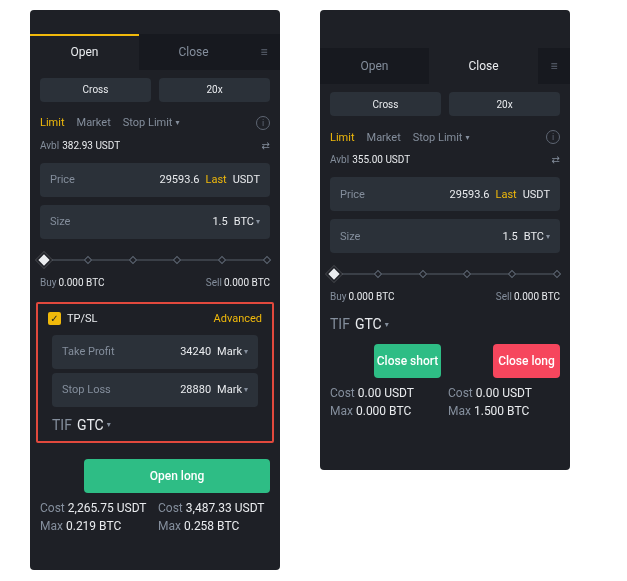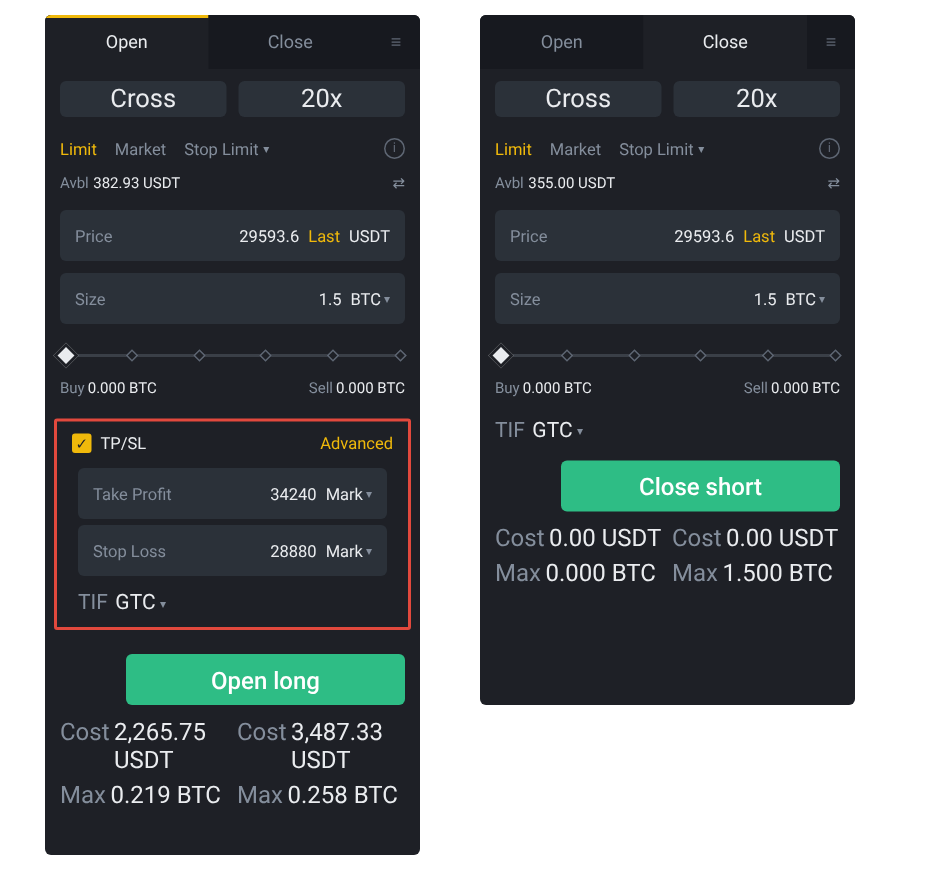--- a/index.html
+++ b/index.html
@@ -13,20 +13,21 @@
     padding: 10px 30px;
   }
   .panel {
     background: #1e2026;
     border-radius: 4px;
     width: 250px;
     display: flex;
     flex-direction: column;
     padding-bottom: 12px;
     overflow: hidden;
+    justify-content: center;
   }
   .panel.left { height: 560px; }
   .panel.right { height: 460px; }
 
   .tabs { display: flex; height: 36px; align-items: stretch; }
   .tab {
     flex: 1;
     display: flex;
     align-items: center;
     justify-content: center;
@@ -55,21 +56,21 @@
     background: #17191f;
     color: #5e6673;
   }
   .sliders-icon { font-size: 12px; }
 
   .btn-row { display: flex; gap: 8px; padding: 8px 10px 4px; }
   .pill {
     flex: 1;
     background: #2b3139;
     color: #eaecef;
-    font-size: 17px;
+    font-size: 10px;
     height: 24px;
     border-radius: 4px;
     display: flex;
     align-items: center;
     justify-content: center;
     cursor: pointer;
   }
 
   .types {
     display: flex;
@@ -200,33 +201,33 @@
     gap: 8px;
     padding: 10px 10px 6px;
   }
   .action-btn {
     flex: 1;
     height: 34px;
     border-radius: 4px;
     display: flex;
     align-items: center;
     justify-content: center;
-    font-size: 16px;
+    font-size: 12px;
     color: #fff;
     cursor: pointer;
     font-weight: 500;
     margin-left: 44px;
   }
   .green { background: #2ebd85; }
   .red { background: #f6465d; }
 
   .cost-row {
     display: flex;
     padding: 2px 10px;
-    font-size: 16px;
+    font-size: 12px;
     color: #848e9c;
   }
   .cost-row .half { flex: 1; display: flex; }
   .cost-row .half.r { justify-content: flex-start; padding-left: 6px; }
   .cost-row .v { color: #eaecef; margin-left: 3px; }
 
   .caret { font-size: 8px; color: #848e9c; }
 </style>
 </head>
 <body>
@@ -401,20 +402,21 @@
     <div><span>Sell</span><span class="v">0.000 BTC</span></div>
   </div>
 
   <div class="tif">
     <span>TIF</span>
     <span class="sel">GTC</span>
   </div>
 
   <div class="action-row">
     <div class="action-btn green">Close short</div>
+    <div class="action-btn red">Close long</div>
   </div>
 
   <div class="cost-row">
     <div class="half">
         <span>Cost</span>
         <span class="v">0.00 USDT</span>
       </div>
     <div class="half r">
         <span>Cost</span>
         <span class="v">0.00 USDT</span>

